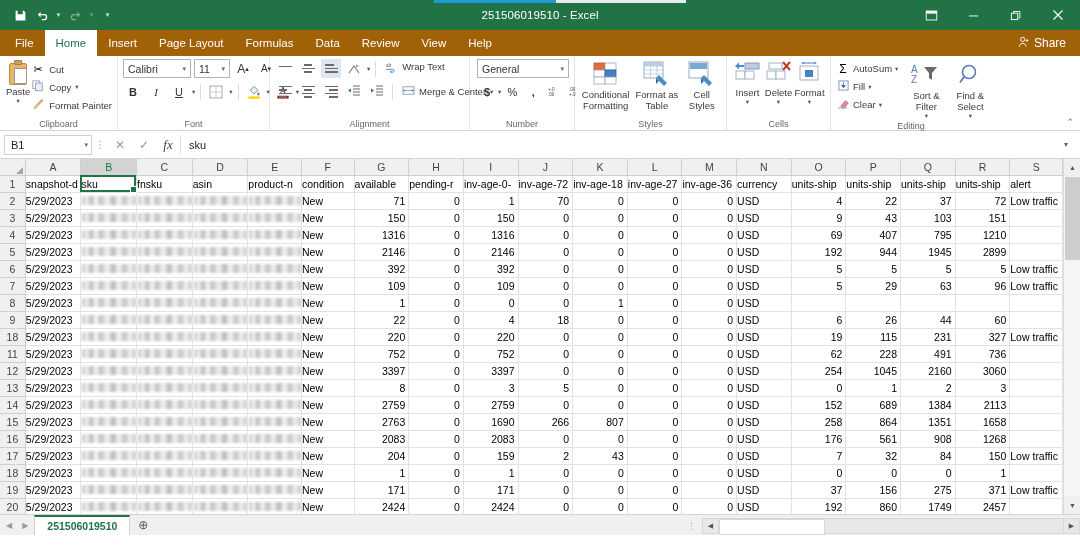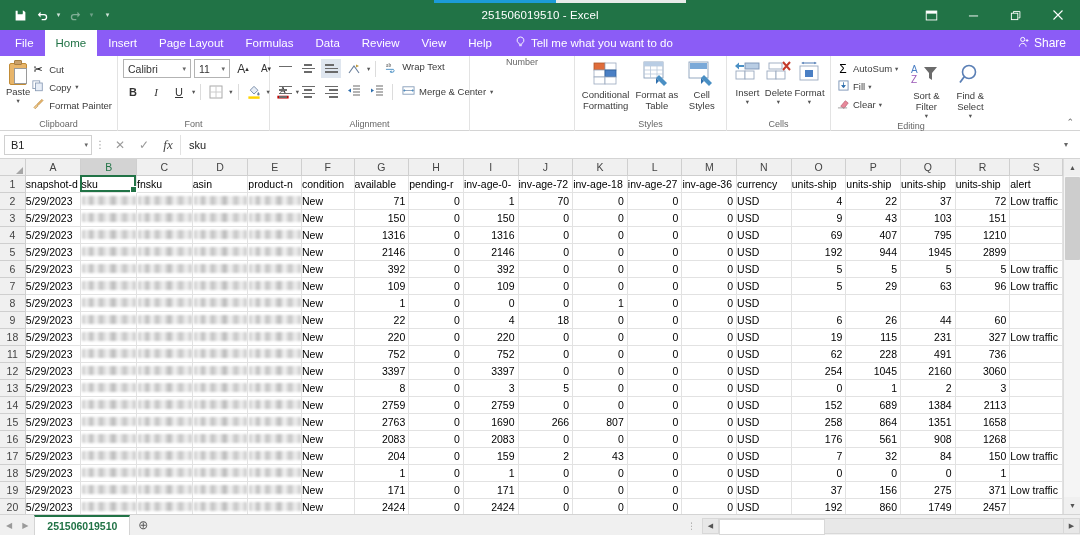--- a/index.html
+++ b/index.html
@@ -40,21 +40,21 @@
     position: absolute; top: 0; left: 434px; width: 122px; height: 3px;
     background: #1c9bd8;
   }
   .tb-accent2 {
     position: absolute; top: 0; left: 556px; width: 130px; height: 3px;
     background: #e8ebe9;
   }
 
   
   .ribbon-tabs {
-    height: 26px; background: #8b5cf6; display: flex; align-items: flex-start;
+    height: 26px; background: #a16207; display: flex; align-items: flex-start;
     position: relative; padding-left: 4px;
   }
   .rtab {
     height: 26px; padding: 0 11px; display: flex; align-items: center;
     color: #ffffff; font-size: 11.5px; white-space: nowrap;
   }
   .rtab.active { background: #ffffff; color: #217346; font-weight: normal; }
   .tellme {
     display: flex; align-items: center; gap: 5px; color: #ffffff;
     font-size: 11.5px; margin-left: 12px; height: 26px;
@@ -317,29 +317,20 @@
 <div class="ribbon-tabs">
   <div class="rtab">File</div>
   <div class="rtab active">Home</div>
   <div class="rtab">Insert</div>
   <div class="rtab">Page Layout</div>
   <div class="rtab">Formulas</div>
   <div class="rtab">Data</div>
   <div class="rtab">Review</div>
   <div class="rtab">View</div>
   <div class="rtab">Help</div>
-  <div class="tellme">
-    <span>
-      <svg width="11" height="13" viewBox="0 0 12 14">
-          <path d="M6 1a3.6 3.6 0 0 0-2.2 6.5c.5.4.7.9.7 1.4h3c0-.5.2-1 .7-1.4A3.6 3.6 0 0 0 6 1z" fill="none" stroke="#fff" stroke-width="1"></path>
-          <rect x="4.6" y="10" width="2.8" height="1" fill="#fff"></rect>
-        </svg>
-    </span>
-    <span>Tell me what you want to do</span>
-  </div>
   <div class="share">
     <span>
       <svg width="12" height="12" viewBox="0 0 14 14">
           <circle cx="5.5" cy="4" r="2.4" fill="none" stroke="#fff" stroke-width="1.1"></circle>
           <path d="M1.6 12.4c0-2.3 1.8-3.8 3.9-3.8s3.9 1.5 3.9 3.8" fill="none" stroke="#fff" stroke-width="1.1"></path>
           <path d="M10.6 3.6v3.2M9 5.2h3.2" stroke="#fff" stroke-width="1.1"></path>
         </svg>
     </span>
     <span>Share</span>
   </div>
@@ -536,20 +527,46 @@
             <span class="lbl-sm">Merge &amp; Center</span>
             <span class="cta">▾</span>
           </div>
         </div>
       </div>
     </div>
     <div class="rgroup-label">Alignment</div>
   </div>
 
   <div class="rgroup" style="width:105px">
+    <div class="rgroup-body">
+      <div class="fontgrp-rows" style="padding-left:2px">
+        <div class="combo" style="width:92px">
+          <span class="cv">General</span>
+          <span class="carr">▾</span>
+        </div>
+        <div class="num-row2">
+          <div class="sqbtn" style="font-weight:bold">$</div>
+          <div class="cta">▾</div>
+          <div class="sqbtn">%</div>
+          <div class="sqbtn" style="font-weight:bold">,</div>
+          <div class="sqbtn">
+            <svg width="15" height="13" viewBox="0 0 16 14">
+                <text x="1" y="6" font-size="5" fill="#444" font-family="Liberation Sans">+.0</text>
+                <text x="1" y="12" font-size="5" fill="#444" font-family="Liberation Sans">.00</text>
+              </svg>
+          </div>
+          <div class="sqbtn">
+            <svg width="15" height="13" viewBox="0 0 16 14">
+                <text x="1" y="6" font-size="5" fill="#444" font-family="Liberation Sans">.00</text>
+                <text x="1" y="12" font-size="5" fill="#444" font-family="Liberation Sans">+.0</text>
+              </svg>
+          </div>
+        </div>
+      </div>
+    </div>
     <div class="rgroup-label">Number</div>
   </div>
 
   <div class="rgroup" style="width:152px">
     <div class="rgroup-body" style="padding-top:1px">
       <div class="bigbtn">
         <div class="gfx">
           <svg width="26" height="24" viewBox="0 0 26 24">
             <rect x="1" y="1" width="11" height="7" fill="#e06c3a" stroke="#b0572c" stroke-width=".8"></rect>
             <rect x="12" y="1" width="11" height="7" fill="#fff" stroke="#9aa9bf" stroke-width=".8"></rect>

